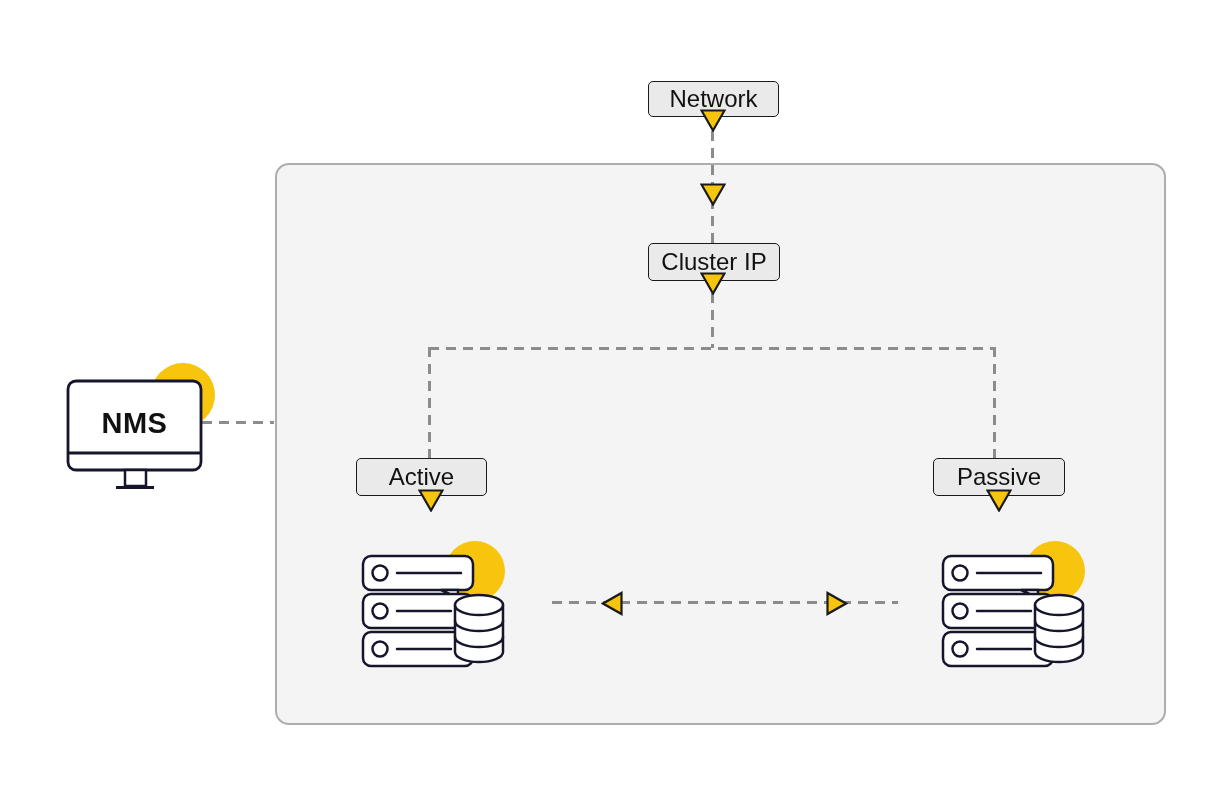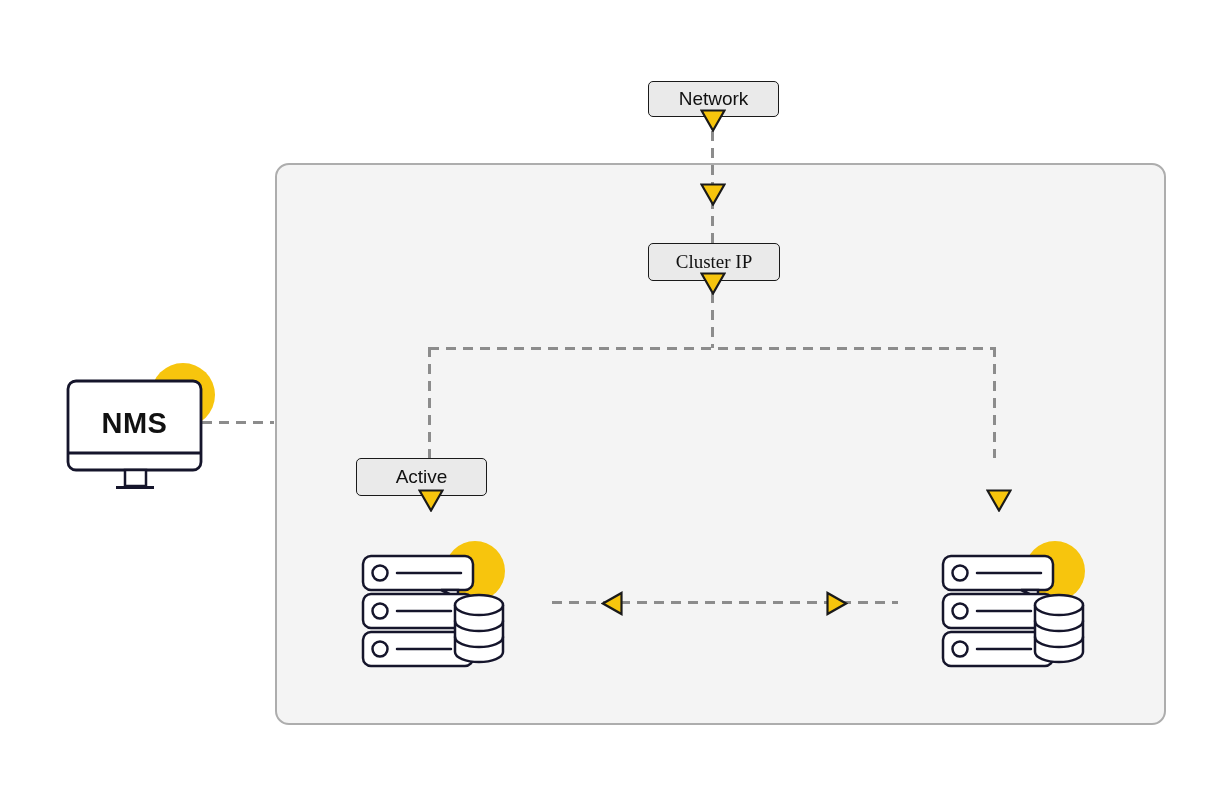--- a/index.html
+++ b/index.html
@@ -28,21 +28,21 @@
     border:2px solid var(--container-border);
     border-radius:14px;
     z-index:0;
   }
   .node-label{
     position:absolute;
     display:flex;align-items:center;justify-content:center;
     background:var(--label-fill);
     border:1.6px solid var(--label-border);
     border-radius:5px;
-    font-size:19px;
+    font-size:24px;
     color:var(--text);
     z-index:2;
   }
   .dash-h{
     position:absolute;height:3px;z-index:1;
     background:repeating-linear-gradient(to right,var(--dash) 0,var(--dash) 10px,transparent 10px,transparent 17px);
   }
   .dash-v{
     position:absolute;width:3px;z-index:1;
     background:repeating-linear-gradient(to bottom,var(--dash) 0,var(--dash) 10px,transparent 10px,transparent 17px);
@@ -75,25 +75,28 @@
   <div class="dash-v" style="left:711px;top:293px;height:55px;"></div>
   <div class="dash-h" style="left:429px;top:347px;width:567px;"></div>
   <div class="dash-v" style="left:428px;top:347px;height:111px;"></div>
   <div class="dash-v" style="left:993px;top:347px;height:111px;"></div>
   <div class="dash-h" style="left:202px;top:421px;width:72px;"></div>
   <div class="dash-h" style="left:552px;top:601px;width:346px;"></div>
 
   <div class="node-label" style="left:648px;top:81px;width:131px;height:36px;">
     <span>Network</span>
   </div>
-  <div class="node-label" style="left:648px;top:243px;width:132px;height:38px;font-family:Liberation Serif, serif;">
+  <div class="node-label" style="left:648px;top:243px;width:132px;height:38px;">
     <span>Cluster IP</span>
   </div>
   <div class="node-label" style="left:356px;top:458px;width:131px;height:38px;">
     <span>Active</span>
+  </div>
+  <div class="node-label" style="left:933px;top:458px;width:132px;height:38px;">
+    <span>Passive</span>
   </div>
 
   <svg class="tri" style="left:700px;top:109px;" width="26" height="23" viewBox="0 0 26 23">
       <path d="M1.5,1.5 L24.5,1.5 L13,21.5 Z"></path>
     </svg>
   <svg class="tri" style="left:700px;top:183px;" width="26" height="23" viewBox="0 0 26 23">
       <path d="M1.5,1.5 L24.5,1.5 L13,21.5 Z"></path>
     </svg>
   <svg class="tri" style="left:700px;top:272px;" width="26" height="23" viewBox="0 0 26 23">
       <path d="M1.5,1.5 L24.5,1.5 L13,21.5 Z"></path>

